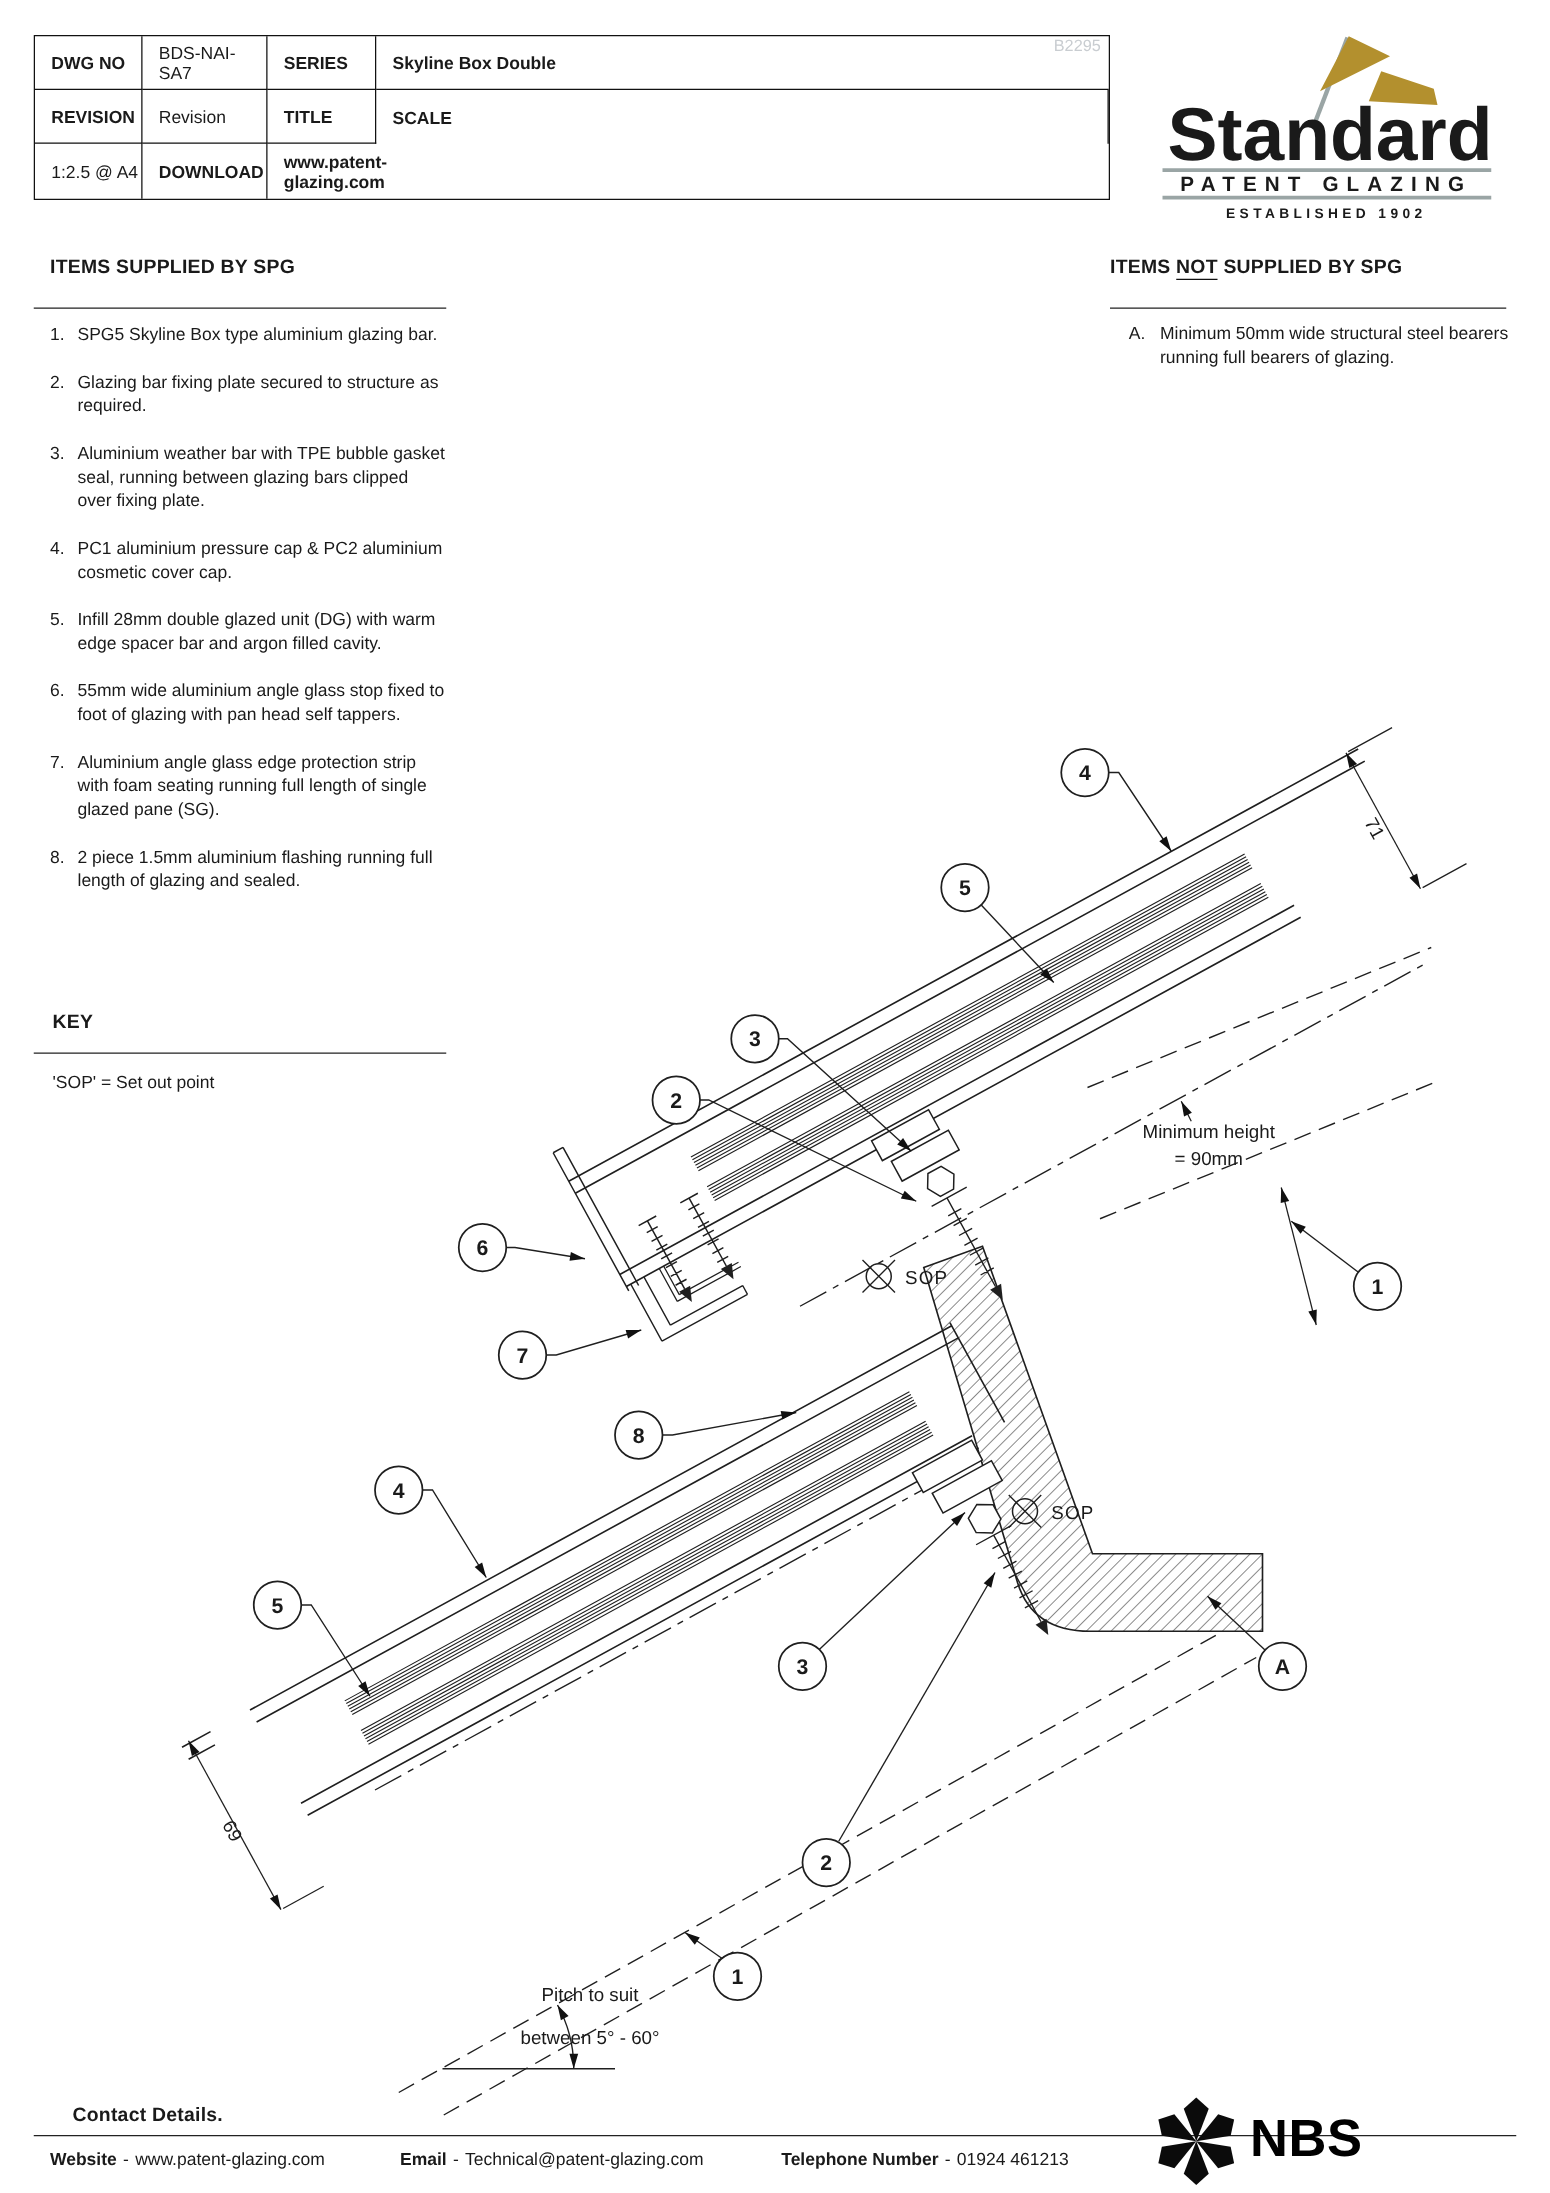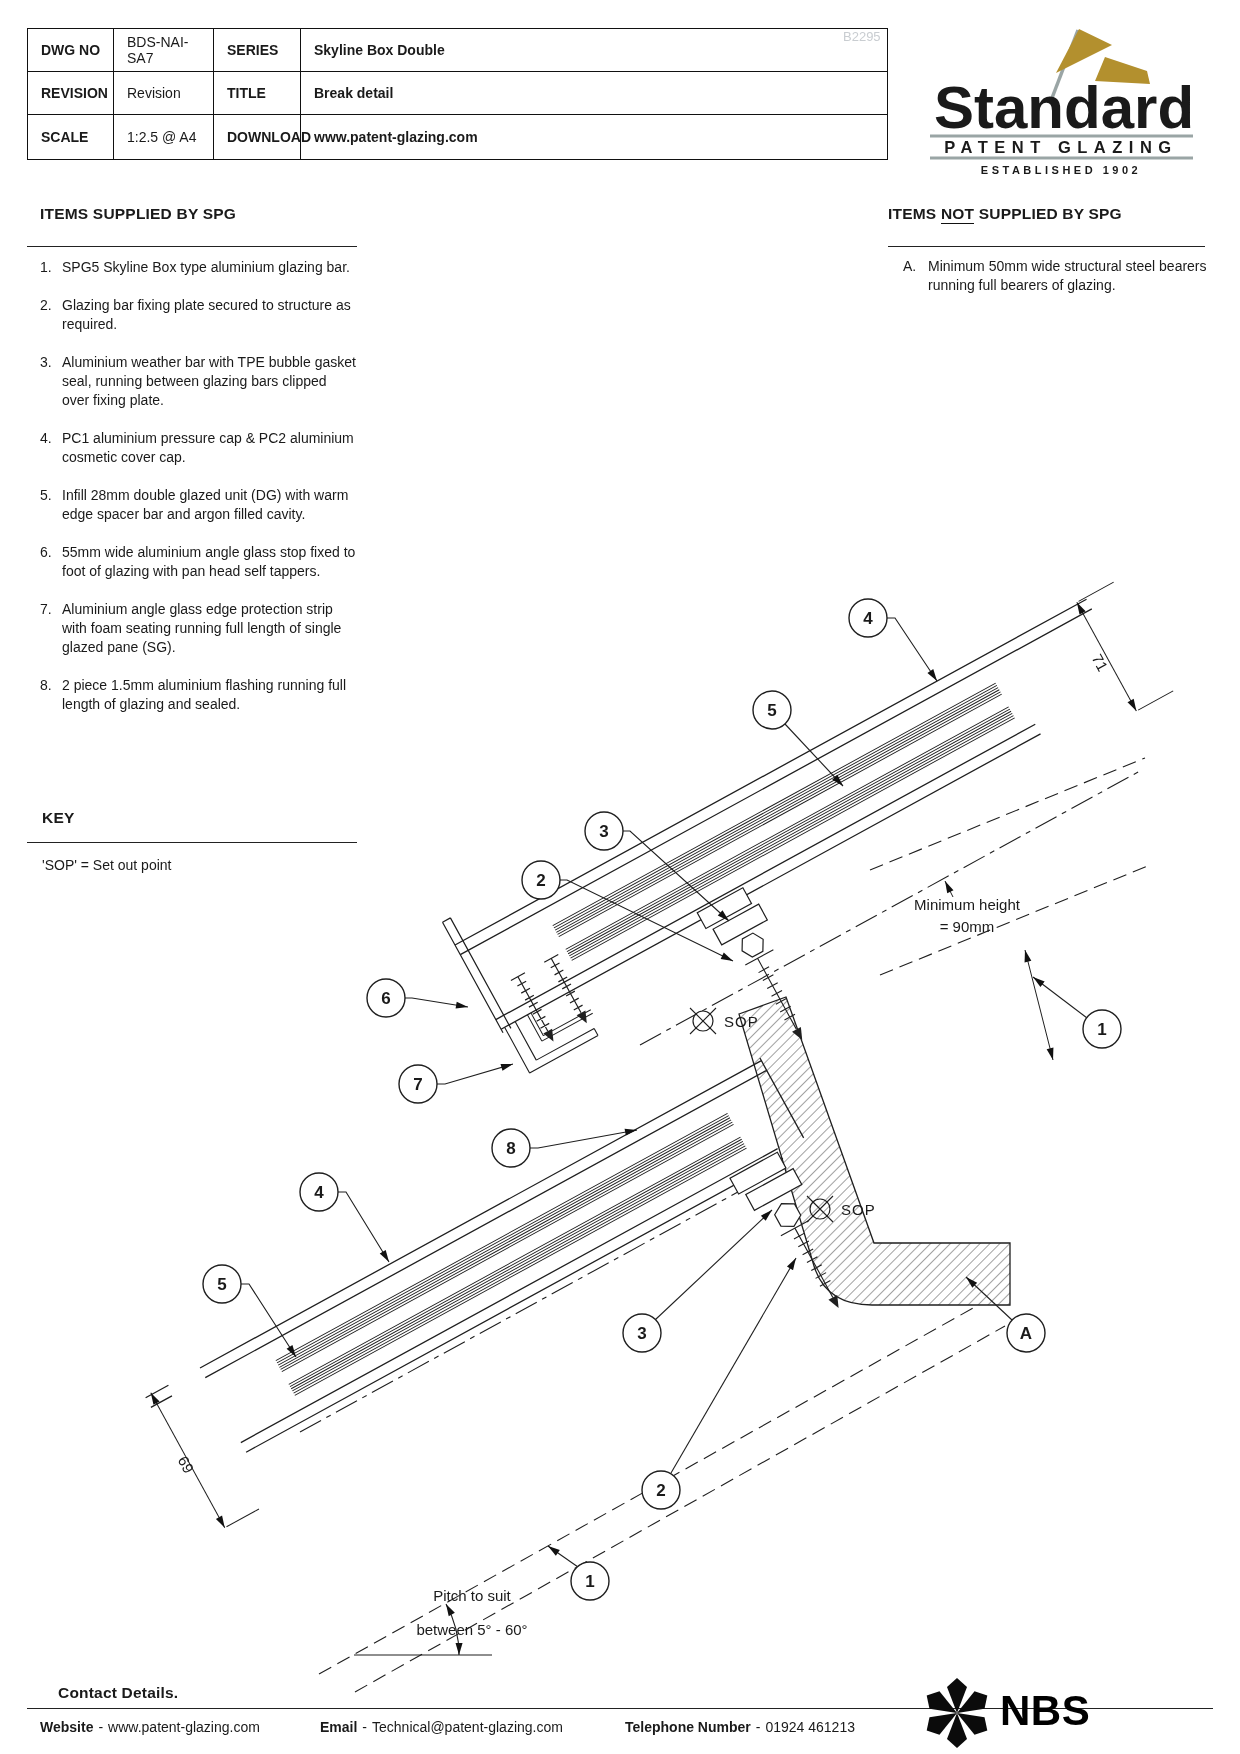--- a/index.html
+++ b/index.html
@@ -35,21 +35,20 @@
 
 <div class="abs tblock">
   <div class="tcell lab">DWG NO</div>
   <div class="tcell">BDS-NAI-SA7</div>
   <div class="tcell lab">SERIES</div>
   <div class="tcell lastc">Skyline Box Double</div>
 
   <div class="tcell lab">REVISION</div>
   <div class="tcell">Revision</div>
   <div class="tcell lab">TITLE</div>
-  <div class="tcell lastc">Break detail</div>
 
   <div class="tcell lab lastr">SCALE</div>
   <div class="tcell lastr">1:2.5 @ A4</div>
   <div class="tcell lab lastr">DOWNLOAD</div>
   <div class="tcell lastc lastr">www.patent-glazing.com</div>
 </div>
 <div class="abs wm">B2295</div>
 
 <svg class="abs" style="left:926px;top:26px;" width="290" height="156">
   <line x1="152" y1="4" x2="126" y2="72" stroke="#9aa5a5" stroke-width="3.5"></line>

